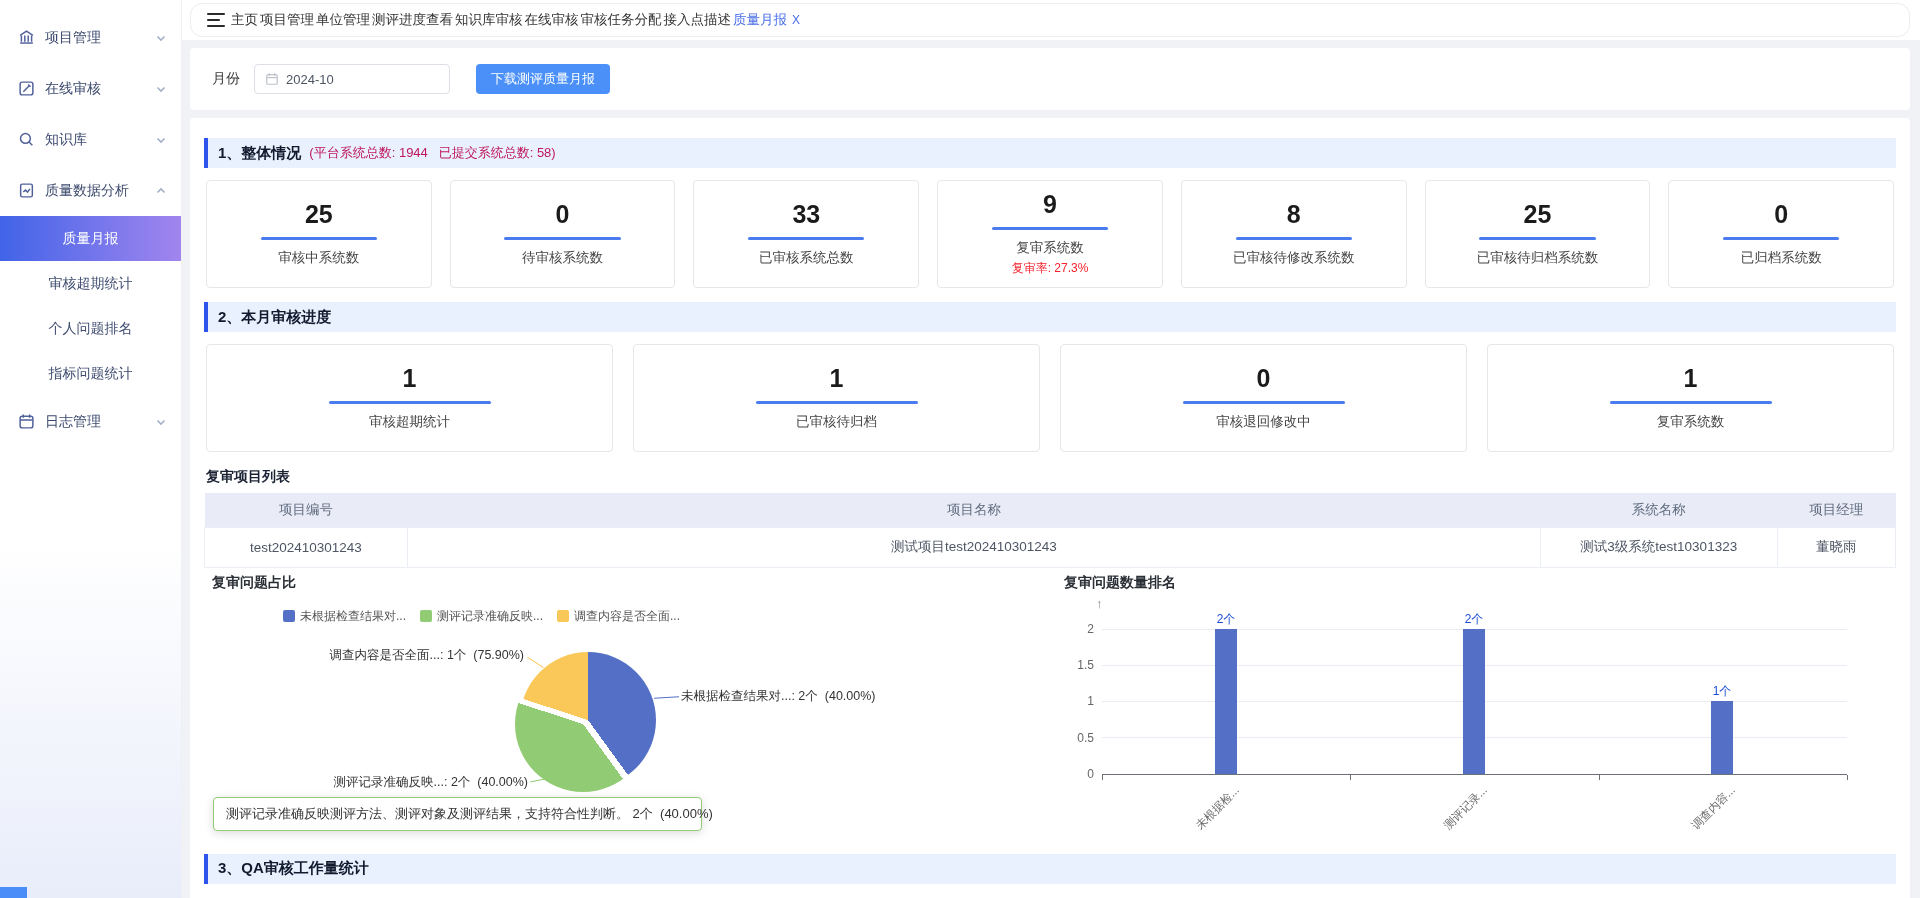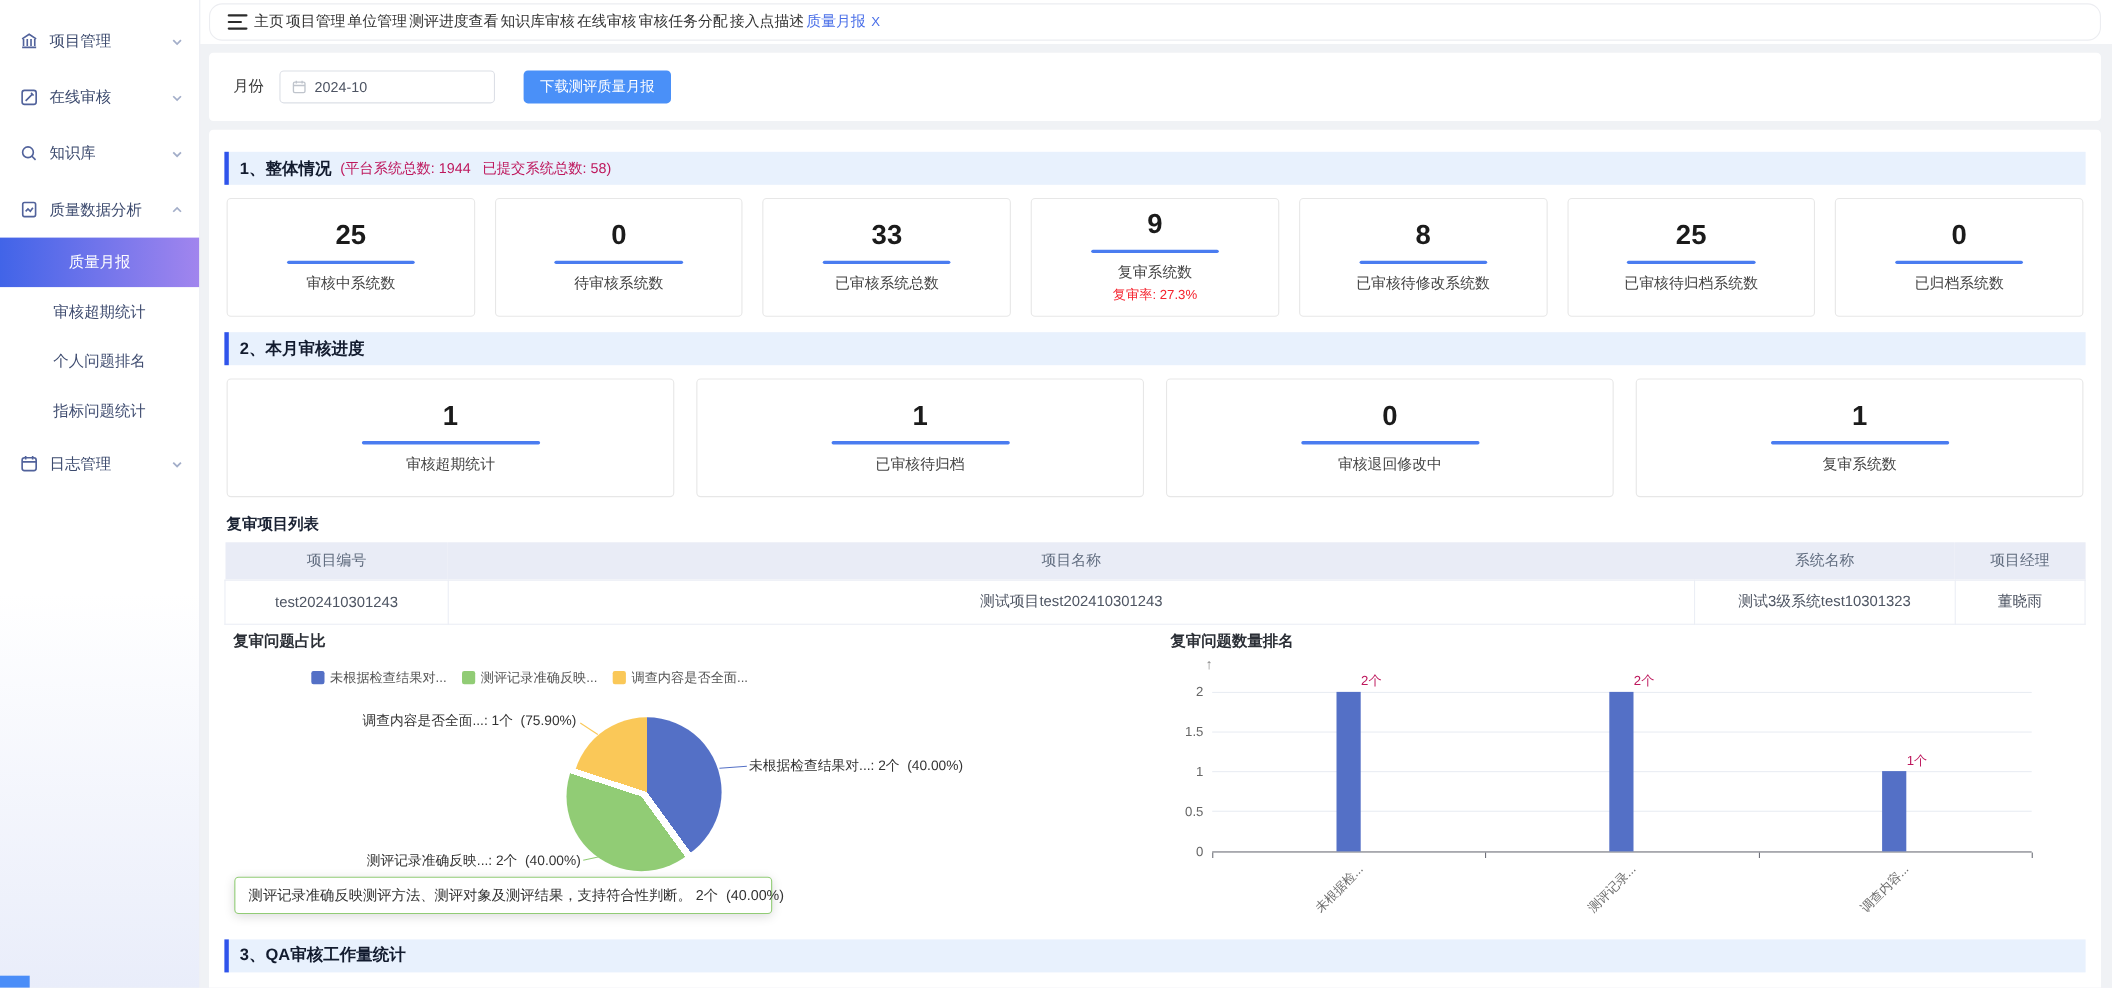--- a/index.html
+++ b/index.html
@@ -79,21 +79,21 @@
   .cn-blue { left:450px; top:127px; width:25px; transform:rotate(-4deg); border-color:#5470c6; }
   .cn-green { left:326px; top:210px; width:15px; transform:rotate(-12deg); border-color:#91cc75; }
   .pie-tooltip { position:absolute; left:9px; top:227px; width:489px; background:#fff; border:1px solid #91cc75; border-radius:4px; box-shadow:0 2px 10px rgba(0,0,0,0.15); padding:7px 12px; font-size:13px; color:#333; white-space:pre; }
 
   .ytick { position:absolute; width:30px; left:8px; text-align:right; font-size:12px; color:#666; }
   .gridline { position:absolute; left:46px; width:745px; height:1px; background:#e9edf3; }
   .x-axis { position:absolute; left:46px; top:204px; width:745px; height:1px; background:#6e7079; }
   .x-tickmark { position:absolute; top:205px; width:1px; height:5px; background:#6e7079; }
   .y-arrow { position:absolute; left:40px; top:26px; font-size:13px; color:#888; }
   .bar-fill { position:absolute; bottom:68px; width:22px; background:#5470c6; cursor:pointer; }
-  .bar-value { position:absolute; width:60px; text-align:right; font-size:12px; color:#be185d; }
+  .bar-value { position:absolute; width:60px; text-align:center; font-size:12px; color:#1d4ed8; }
   .bar-xlabel { position:absolute; top:213px; width:110px; text-align:right; font-size:11.5px; color:#6b6b6b; transform:rotate(-45deg); transform-origin:100% 0; }
 
   .band3-wrap { margin-top:12px; }
 </style>
 </head>
 <body>
 
 <div class="app">
 
   <aside class="sidebar">

